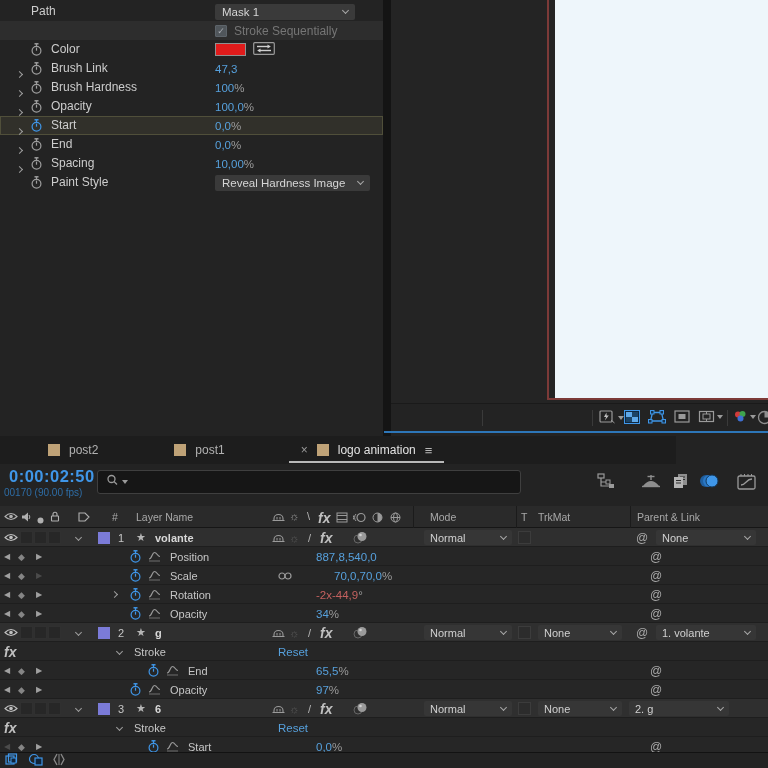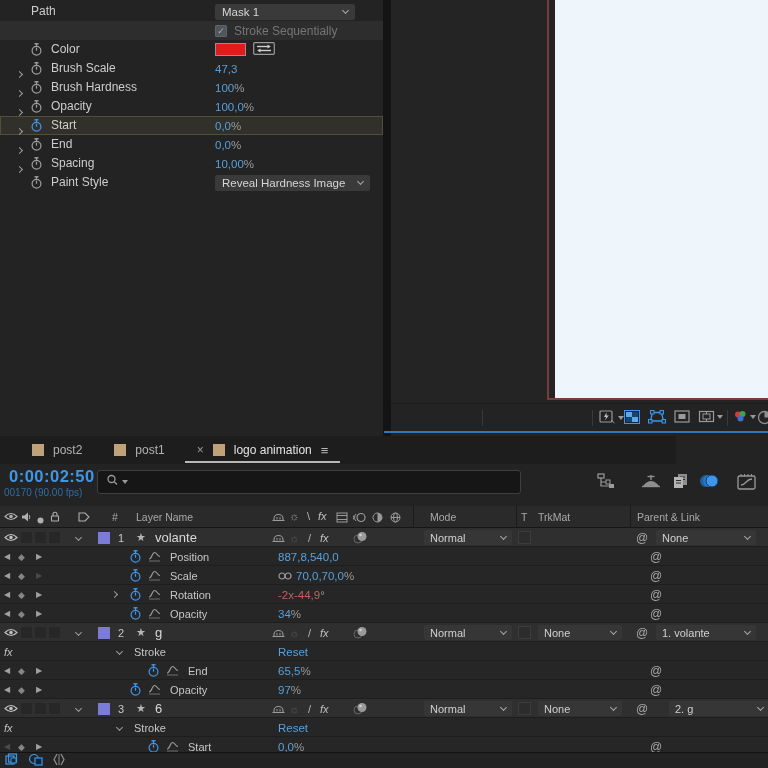--- a/index.html
+++ b/index.html
@@ -46,21 +46,21 @@
   .cb{width:12px;height:12px;border:1.5px solid #c4c4c4;border-radius:1px;display:inline-flex;
       align-items:center;justify-content:center;font-size:9px;color:#a8adb2;background:transparent;}
   .cb.on{background:#50565b;border-color:#5d646a;}
   .cblbl{font-size:12px;}
   .swatch{width:31px;height:13px;border:1px solid #909090;}
   .val{color:#56a0dc;font-size:11.5px;}
   .val .suf{color:#9a9a9a;}
 
   
   .tl{position:absolute;left:0;top:436px;width:768px;height:332px;background:#232323;}
-  .tabs{position:absolute;left:0;top:0;width:676px;height:28px;background:#1d1d1d;display:flex;padding-left:16px;}
+  .tabs{position:absolute;left:0;top:0;width:676px;height:28px;background:#1d1d1d;display:flex;padding-left:32px;gap:44px;}
   .tab{position:relative;display:flex;align-items:center;gap:9px;padding:0 16px;height:28px;
        color:#b2b2b2;font-size:12px;}
   .tab .sq{width:12px;height:12px;background:#bfa277;}
   .tab.active{color:#e2e2e2;}
   .tab.active::after{content:"";position:absolute;left:4px;right:4px;bottom:1px;height:2px;background:#b8b8b8;}
   .tab .x{color:#9a9a9a;font-size:12px;}
   .tab .menu{color:#b8b8b8;font-size:13px;}
 
   .tl-toolbar{position:absolute;left:0;top:28px;width:768px;height:42px;background:#232323;}
   .timecode{position:absolute;left:9px;top:3px;color:#3f96e8;font-size:16.5px;font-weight:bold;letter-spacing:.5px;}
@@ -72,35 +72,35 @@
   .tl-header{position:absolute;left:0;top:70px;width:768px;height:22px;background:#2a2a2a;
              border-bottom:1px solid #161616;font-size:10.5px;color:#a8a8a8;}
   .tl-header .hl{position:absolute;top:5px;}
   .hic{position:absolute;top:5px;}
 
   .rows{position:absolute;left:0;top:92px;width:768px;}
   .row{position:relative;height:19px;background:#262626;border-bottom:1px solid #1e1e1e;font-size:11px;color:#c6c6c6;}
   .row.lay{background:#2f2f2f;}
   .row .a{position:absolute;top:0;height:19px;display:flex;align-items:center;}
   .cell{width:13px;height:13px;background:#272727;border:1px solid #303030;}
-  .lname{font-weight:normal;font-size:13px;color:#d8d8d8;}
+  .lname{font-weight:bold;font-size:11px;color:#d8d8d8;}
   .star{color:#b5b5b5;font-size:11px;}
   .lsq{width:12px;height:12px;background:#7b7bd8;}
   .navarr{font-size:8px;color:#a0a0a0;}
   .navarr.dim{color:#4b4b4b;}
   .navdia{font-size:9px;color:#858585;}
-  .fxit{font-style:italic;font-weight:normal;color:#c0c0c0;font-size:11px;}
+  .fxit{font-style:italic;font-weight:bold;color:#c0c0c0;font-size:14px;}
   .sun{color:#5a5a5a;font-size:11px;}
   .sunh{color:#9a9a9a;font-size:11px;}
   .qual{color:#b5b5b5;font-size:11px;}
   .ddm{background:#363636;height:15px;border-radius:2px;display:flex;align-items:center;
        padding:0 6px;font-size:11px;color:#d0d0d0;}
   .tbox{width:13px;height:13px;background:#2c2c2c;border:1px solid #3c3c3c;}
   .whip{color:#a8a8a8;font-size:12px;}
-  .tval{color:#56a0dc;font-size:11.5px;}
+  .tval{color:#56a0dc;font-size:11.5px;margin-left:38px;}
   .tval .suf{color:#9a9a9a;}
   .tval.red{color:#c4615f;}
   .reset{color:#56a0dc;font-size:11.5px;}
   .coldiv{position:absolute;top:70px;width:1px;background:#1b1b1b;height:246px;}
 
   .tl-bottom{position:absolute;left:0;bottom:0;width:768px;height:16px;background:#232323;
              border-top:1px solid #121212;display:flex;align-items:center;gap:8px;padding-left:5px;z-index:5;}
 </style>
 </head>
 <body>
@@ -148,21 +148,21 @@
         <div class="fxrow">
           <span class="twirl"><span class="cv right"></span></span>
           <span class="sw"><svg width="11" height="13" viewBox="0 0 11 13">
               <g fill="none" stroke="#9e9e9e" stroke-width="1.2">
                 <line x1="3.5" y1="0.8" x2="7.5" y2="0.8" stroke-width="1.5"></line>
                 <line x1="5.5" y1="1" x2="5.5" y2="3"></line>
                 <circle cx="5.5" cy="7.7" r="4.4"></circle>
                 <polyline points="5.5,7.7 5.5,4.6"></polyline>
               </g>
             </svg></span>
-          <span class="lbl ">Brush Scale</span>
+          <span class="lbl ">Brush Link</span>
           <span class="fxval">
             <span class="val">47,3<span class="suf"></span></span>
           </span>
         </div>
         <div class="fxrow">
           <span class="twirl"><span class="cv right"></span></span>
           <span class="sw"><svg width="11" height="13" viewBox="0 0 11 13">
               <g fill="none" stroke="#9e9e9e" stroke-width="1.2">
                 <line x1="3.5" y1="0.8" x2="7.5" y2="0.8" stroke-width="1.5"></line>
                 <line x1="5.5" y1="1" x2="5.5" y2="3"></line>
@@ -838,21 +838,21 @@
           <span class="a" style="left:518px">
             <span class="tbox"></span>
           </span>
           <span class="a" style="left:538px">
             <span class="ddm" style="width:84px">
               <span>None</span>
               <span class="ddc"></span>
             </span>
           </span>
           <span class="a whip" style="left:636px">@</span>
-          <span class="a" style="left:669px">
+          <span class="a" style="left:629px">
             <span class="ddm" style="width:100px">
               <span>2. g</span>
               <span class="ddc"></span>
             </span>
           </span>
         </div>
         <div class="row">
           <span class="a fxit" style="left:4px">fx</span>
           <span class="a" style="left:117px">
             <span class="cv down"></span>

